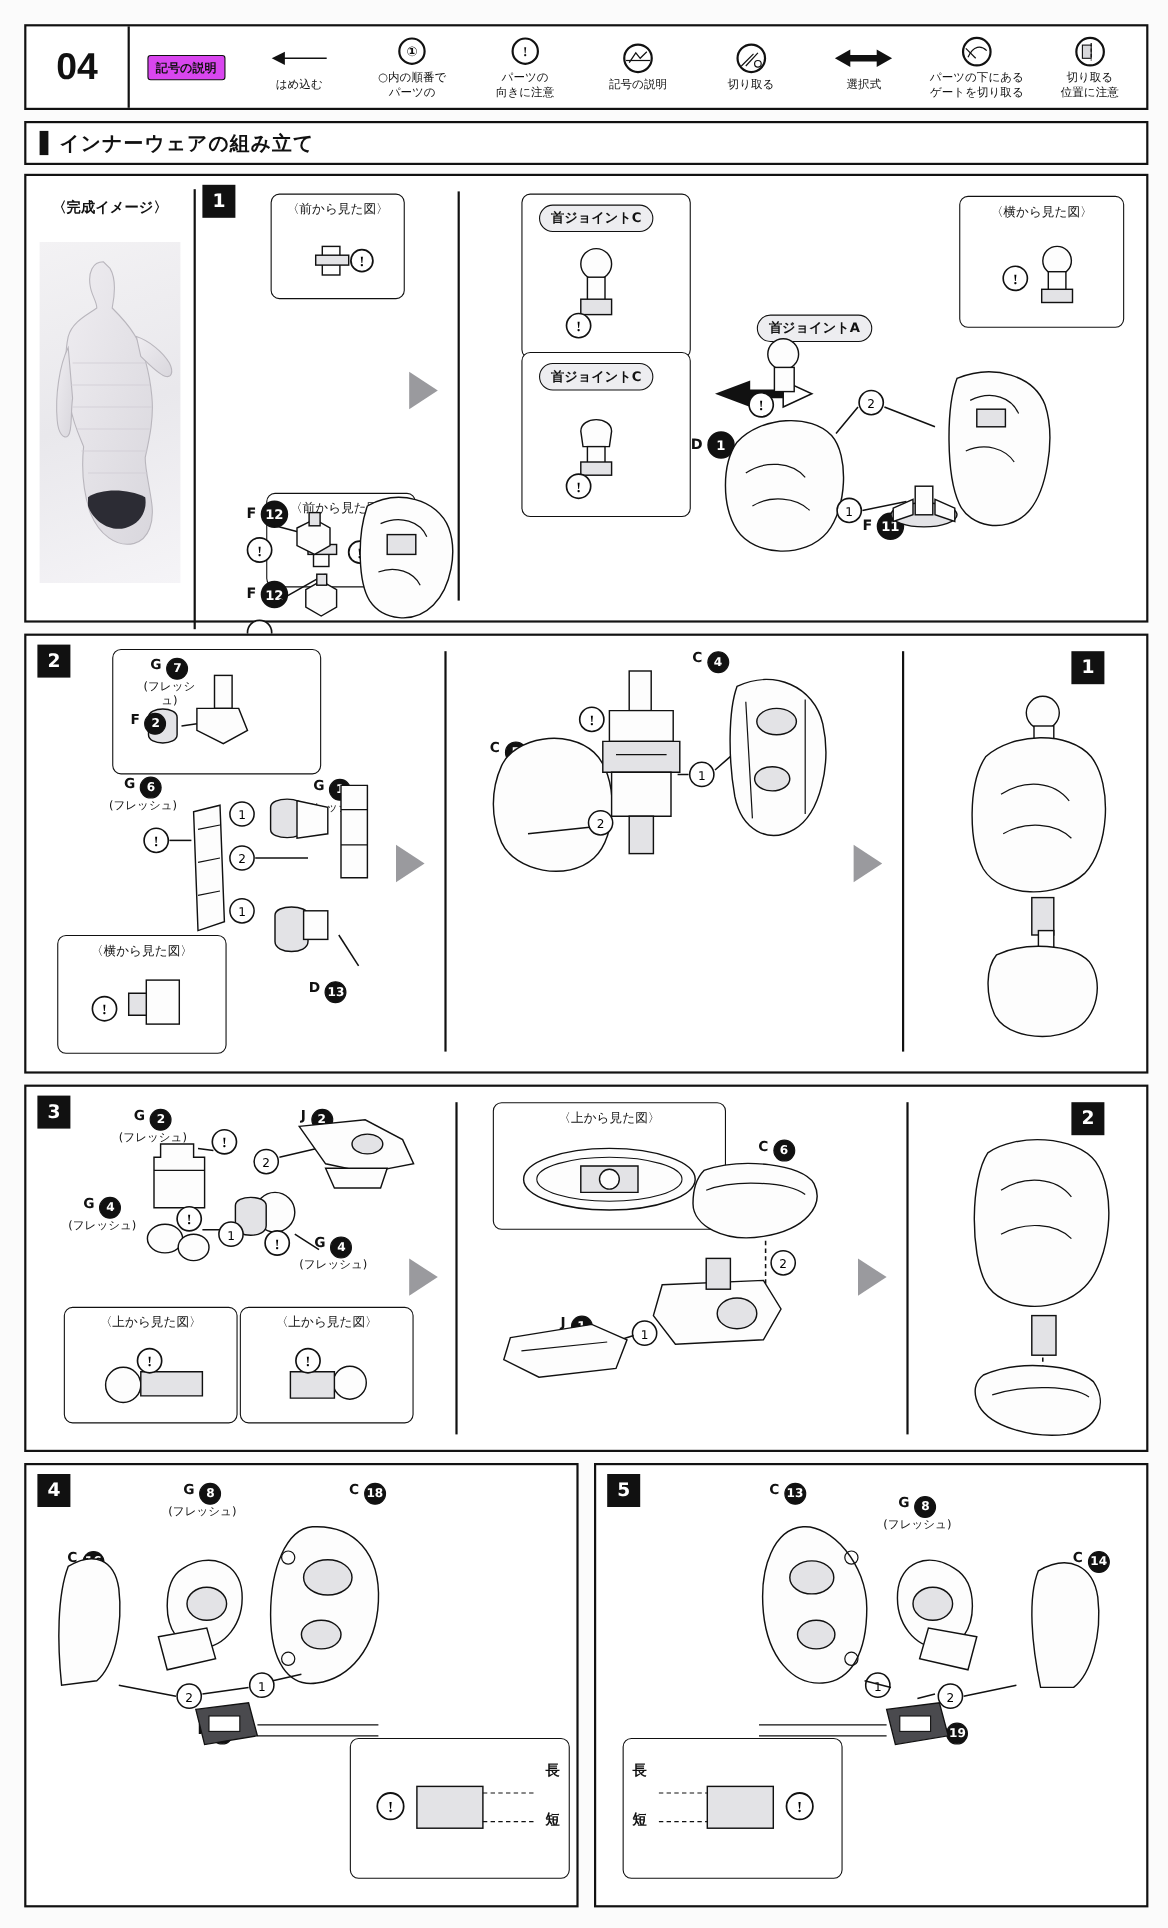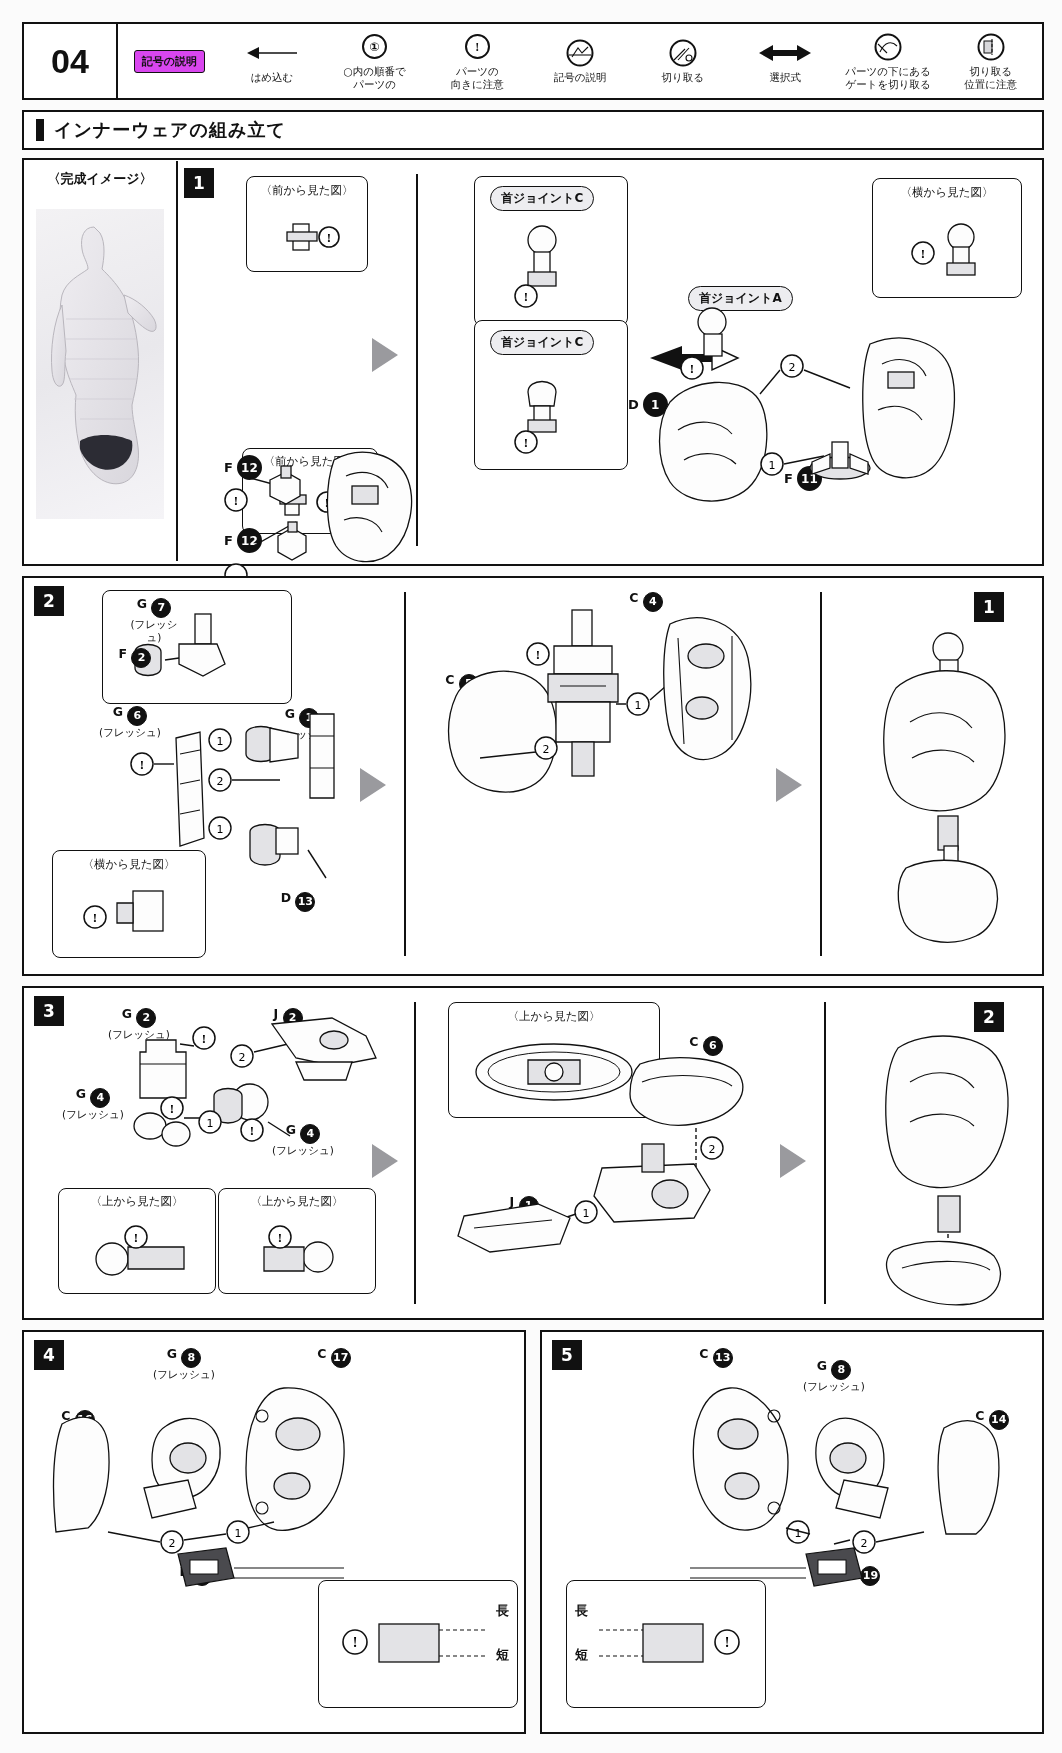--- a/index.html
+++ b/index.html
@@ -184,21 +184,21 @@
     </div>
   </div>
 
   <div class="sectitle">
     <div class="bar"></div>
     <div class="txt">インナーウェアの組み立て</div>
   </div>
 
   <div class="frame" style="left:22px;top:158px;width:1018px;height:404px;">
 
-    <div style="position:absolute;left:0;top:1px;width:152px;height:400px;border-right:2px solid #111;">
+    <div style="position:absolute;left:0;top:12px;width:152px;height:400px;border-right:2px solid #111;">
       <div class="ptxt" style="left:8px;top:10px;width:136px;font-size:13px;font-weight:bold;">〈完成イメージ〉</div>
       <div class="photo" style="left:12px;top:48px;width:128px;height:310px;">
         <svg width="128" height="310">
           <defs>
             <linearGradient id="sk" x1="0" y1="0" x2="1" y2="1">
               <stop offset="0" stop-color="#efedf1"></stop>
                 <stop offset="1" stop-color="#d9d7dd"></stop>
             </linearGradient>
           </defs>
           <path d="M58 18 C48 18,44 28,46 40 C47 48,52 54,52 60 C44 66,30 72,26 86 C22 104,24 130,28 150 C31 166,36 176,40 186 C38 206,40 228,46 246 C54 266,70 278,86 274 C100 270,104 254,102 238 C100 222,96 208,96 196 C100 178,104 160,102 140 C100 118,94 96,86 84 C80 74,72 66,66 60 C68 50,70 34,64 24 Z" fill="url(#sk)" stroke="#b9b6bd" stroke-width="1"></path>
@@ -576,21 +576,21 @@
   <div class="frame" style="left:22px;top:1330px;width:500px;height:400px;">
     <div class="stepno" style="left:10px;top:8px;">4</div>
 
     <div class="ptxt" style="left:122px;top:14px;width:76px;font-weight:bold;font-size:12.5px;">
       <span>G</span>
       <span class="circ dark small" style="vertical-align:-3px">8</span>
       <div class="small" style="font-weight:normal">(フレッシュ)</div>
     </div>
     <div class="ptxt" style="left:278px;top:14px;width:64px;font-weight:bold;font-size:12.5px;">
       <span>C</span>
-      <span class="circ dark small" style="vertical-align:-3px">17</span>
+      <span class="circ dark small" style="vertical-align:-3px">18</span>
     </div>
     <div class="ptxt" style="left:22px;top:76px;width:64px;font-weight:bold;font-size:12.5px;">
       <span>C</span>
       <span class="circ dark small" style="vertical-align:-3px">16</span>
     </div>
     <div class="ptxt" style="left:140px;top:232px;width:64px;font-weight:bold;font-size:12.5px;">
       <span>F</span>
       <span class="circ dark small" style="vertical-align:-3px">19</span>
     </div>
 

